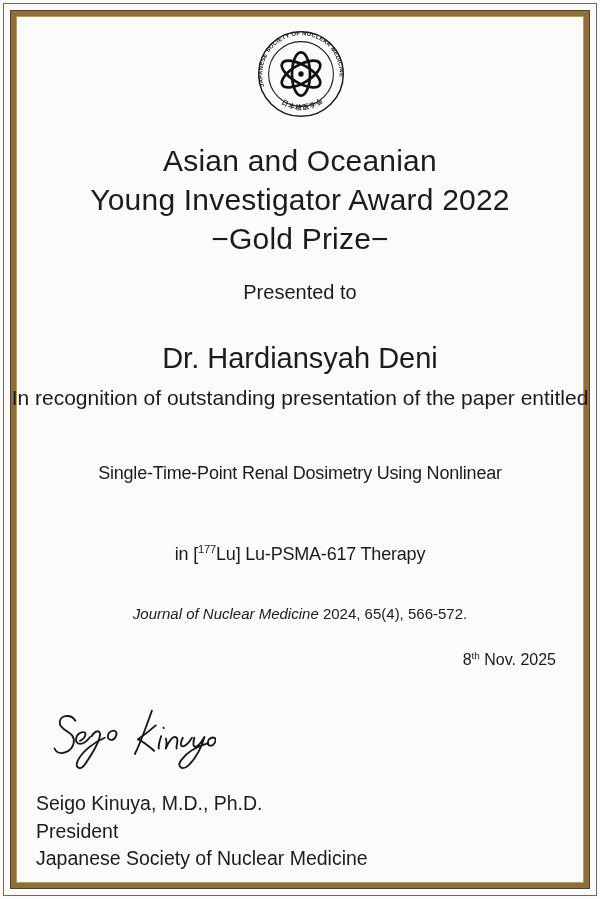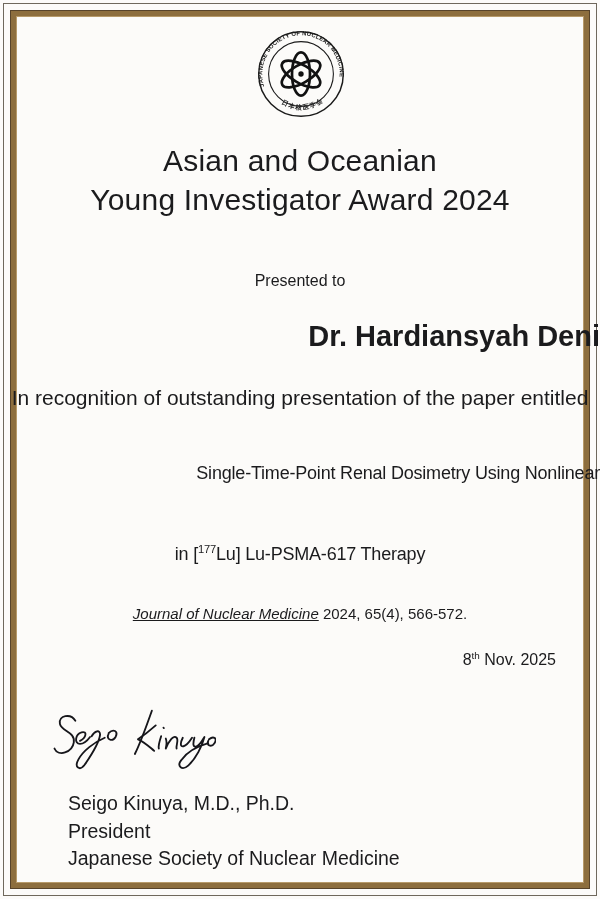--- a/index.html
+++ b/index.html
@@ -22,37 +22,37 @@
     border:5px solid #8d6e3e;
     outline:1px solid #57432a;
     box-shadow:inset 0 0 0 1px #b79a6a;
     pointer-events:none;
   }
   .seal{
     position:absolute;left:256px;top:28px;width:90px;height:92px;
   }
   .center{left:0;right:0;text-align:center;position:absolute;}
   .title-block{top:141px;font-size:30px;line-height:39px;font-weight:400;letter-spacing:.2px;}
-  .presented{top:272px;font-size:16px;}
-  .recipient{top:320px;font-size:29px;font-weight:700;text-align:right;}
+  .presented{top:281px;font-size:20px;}
+  .recipient{top:342px;font-size:29px;font-weight:400;}
   .recognition{top:386px;font-size:21px;}
   .paper-line{font-size:18px;letter-spacing:-.2px;}
-  .p1{top:463px;text-align:right;}
+  .p1{top:463px;}
   .p2{top:514px;}
   .p3{top:544px;}
   .journal{top:605px;font-size:15px;}
-  .journal .jname{font-style:italic;text-decoration:underline;}
+  .journal .jname{font-style:italic;}
   .date{position:absolute;top:651px;right:44px;font-size:16px;text-align:right;}
   sup{font-size:.62em;line-height:0;}
   .signature{position:absolute;left:46px;top:698px;width:170px;height:88px;}
   .signatory{
     position:absolute;left:36px;top:790px;
     font-size:19.5px;line-height:27.5px;font-weight:400;
   }
-  .signatory div{white-space:nowrap;margin-left:32px;}
+  .signatory div{white-space:nowrap;}
   .seal svg text{fill:#1a1a1a;}
 </style>
 </head>
 <body>
 
 <div class="cert">
 
   <div class="border-outer"></div>
   <div class="border-inner"></div>
 
@@ -74,21 +74,22 @@
         <ellipse cx="50" cy="50" rx="24" ry="10" transform="rotate(90 50 50)"></ellipse>
         <ellipse cx="50" cy="50" rx="24" ry="10" transform="rotate(30 50 50)"></ellipse>
         <ellipse cx="50" cy="50" rx="24" ry="10" transform="rotate(150 50 50)"></ellipse>
         <circle cx="50" cy="50" r="3" fill="#111" stroke="none"></circle>
       </g>
     </svg>
   </div>
 
   <div class="center title-block">
     <div>Asian and Oceanian</div>
-    <div>Young Investigator Award 2024</div>
+    <div>Young Investigator Award 2022</div>
+    <div>−Gold Prize−</div>
   </div>
 
   <div class="center presented">Presented to</div>
 
   <div class="center recipient">Dr. Hardiansyah Deni</div>
 
   <div class="center recognition">In recognition of outstanding presentation of the paper entitled</div>
 
   <div class="center paper-line p1">Single-Time-Point Renal Dosimetry Using Nonlinear</div>
   <div class="center paper-line p3"><span>in [</span><sup>177</sup><span>Lu] Lu-PSMA-617 Therapy</span></div>

